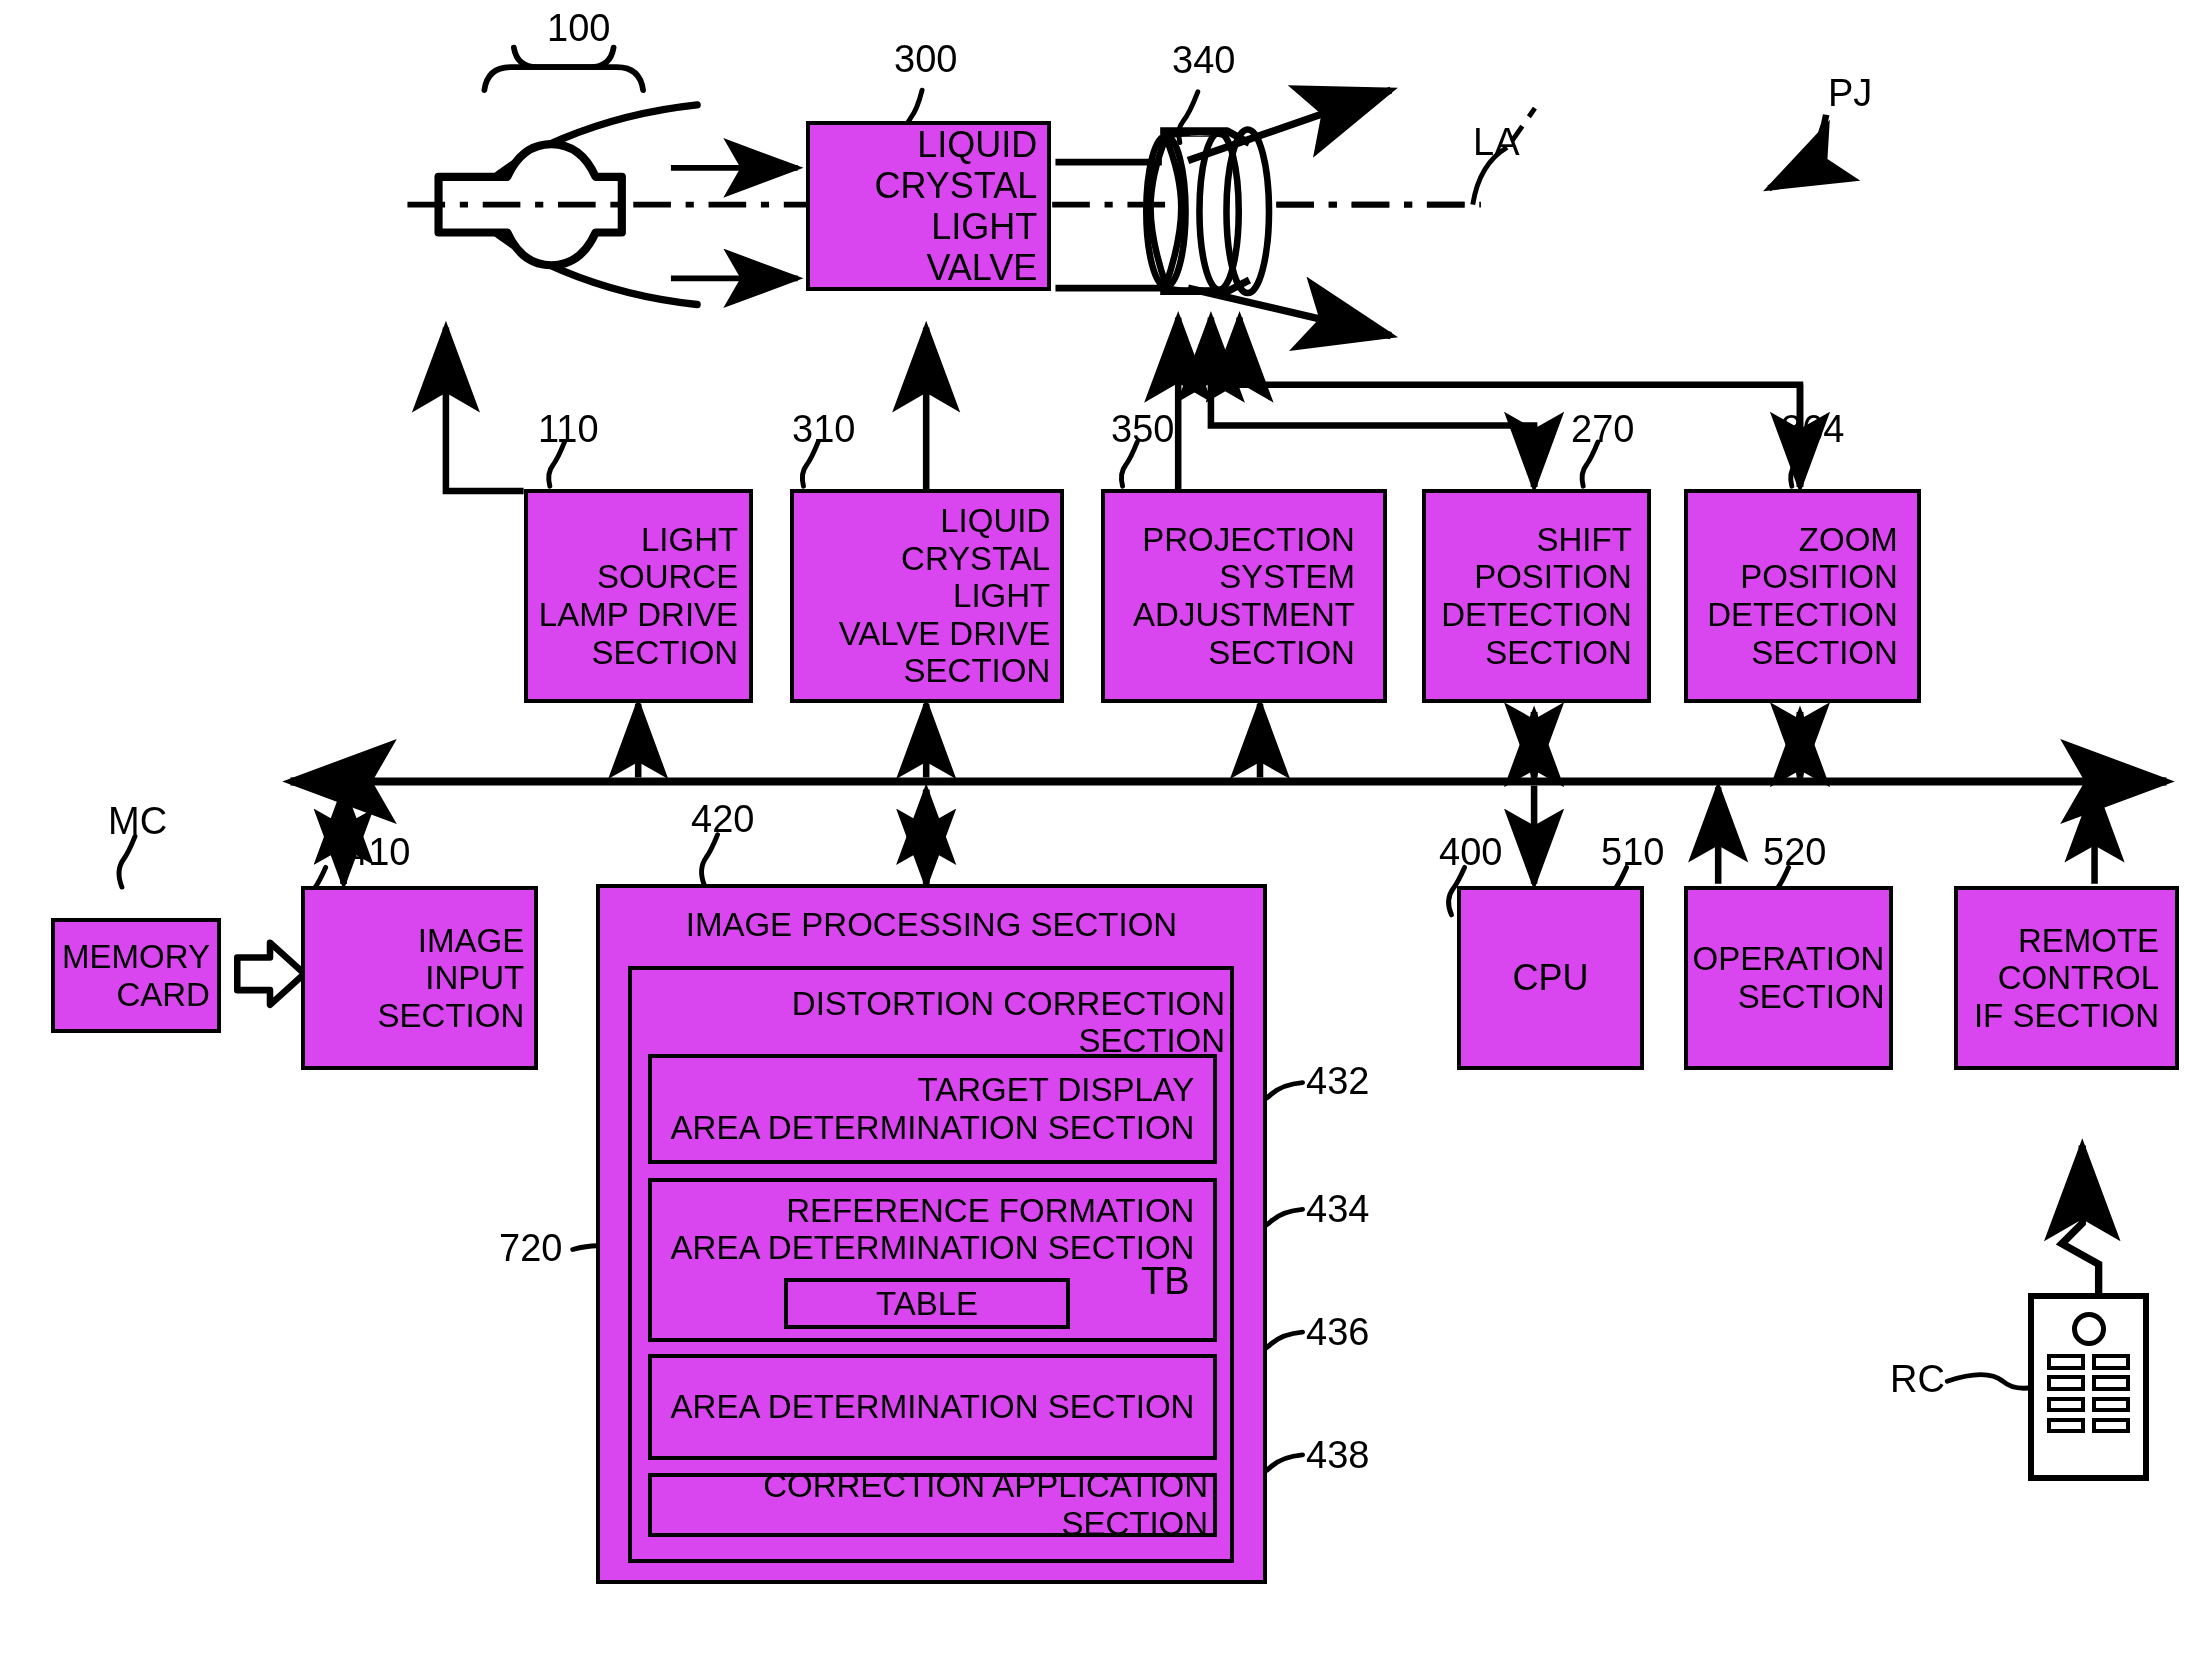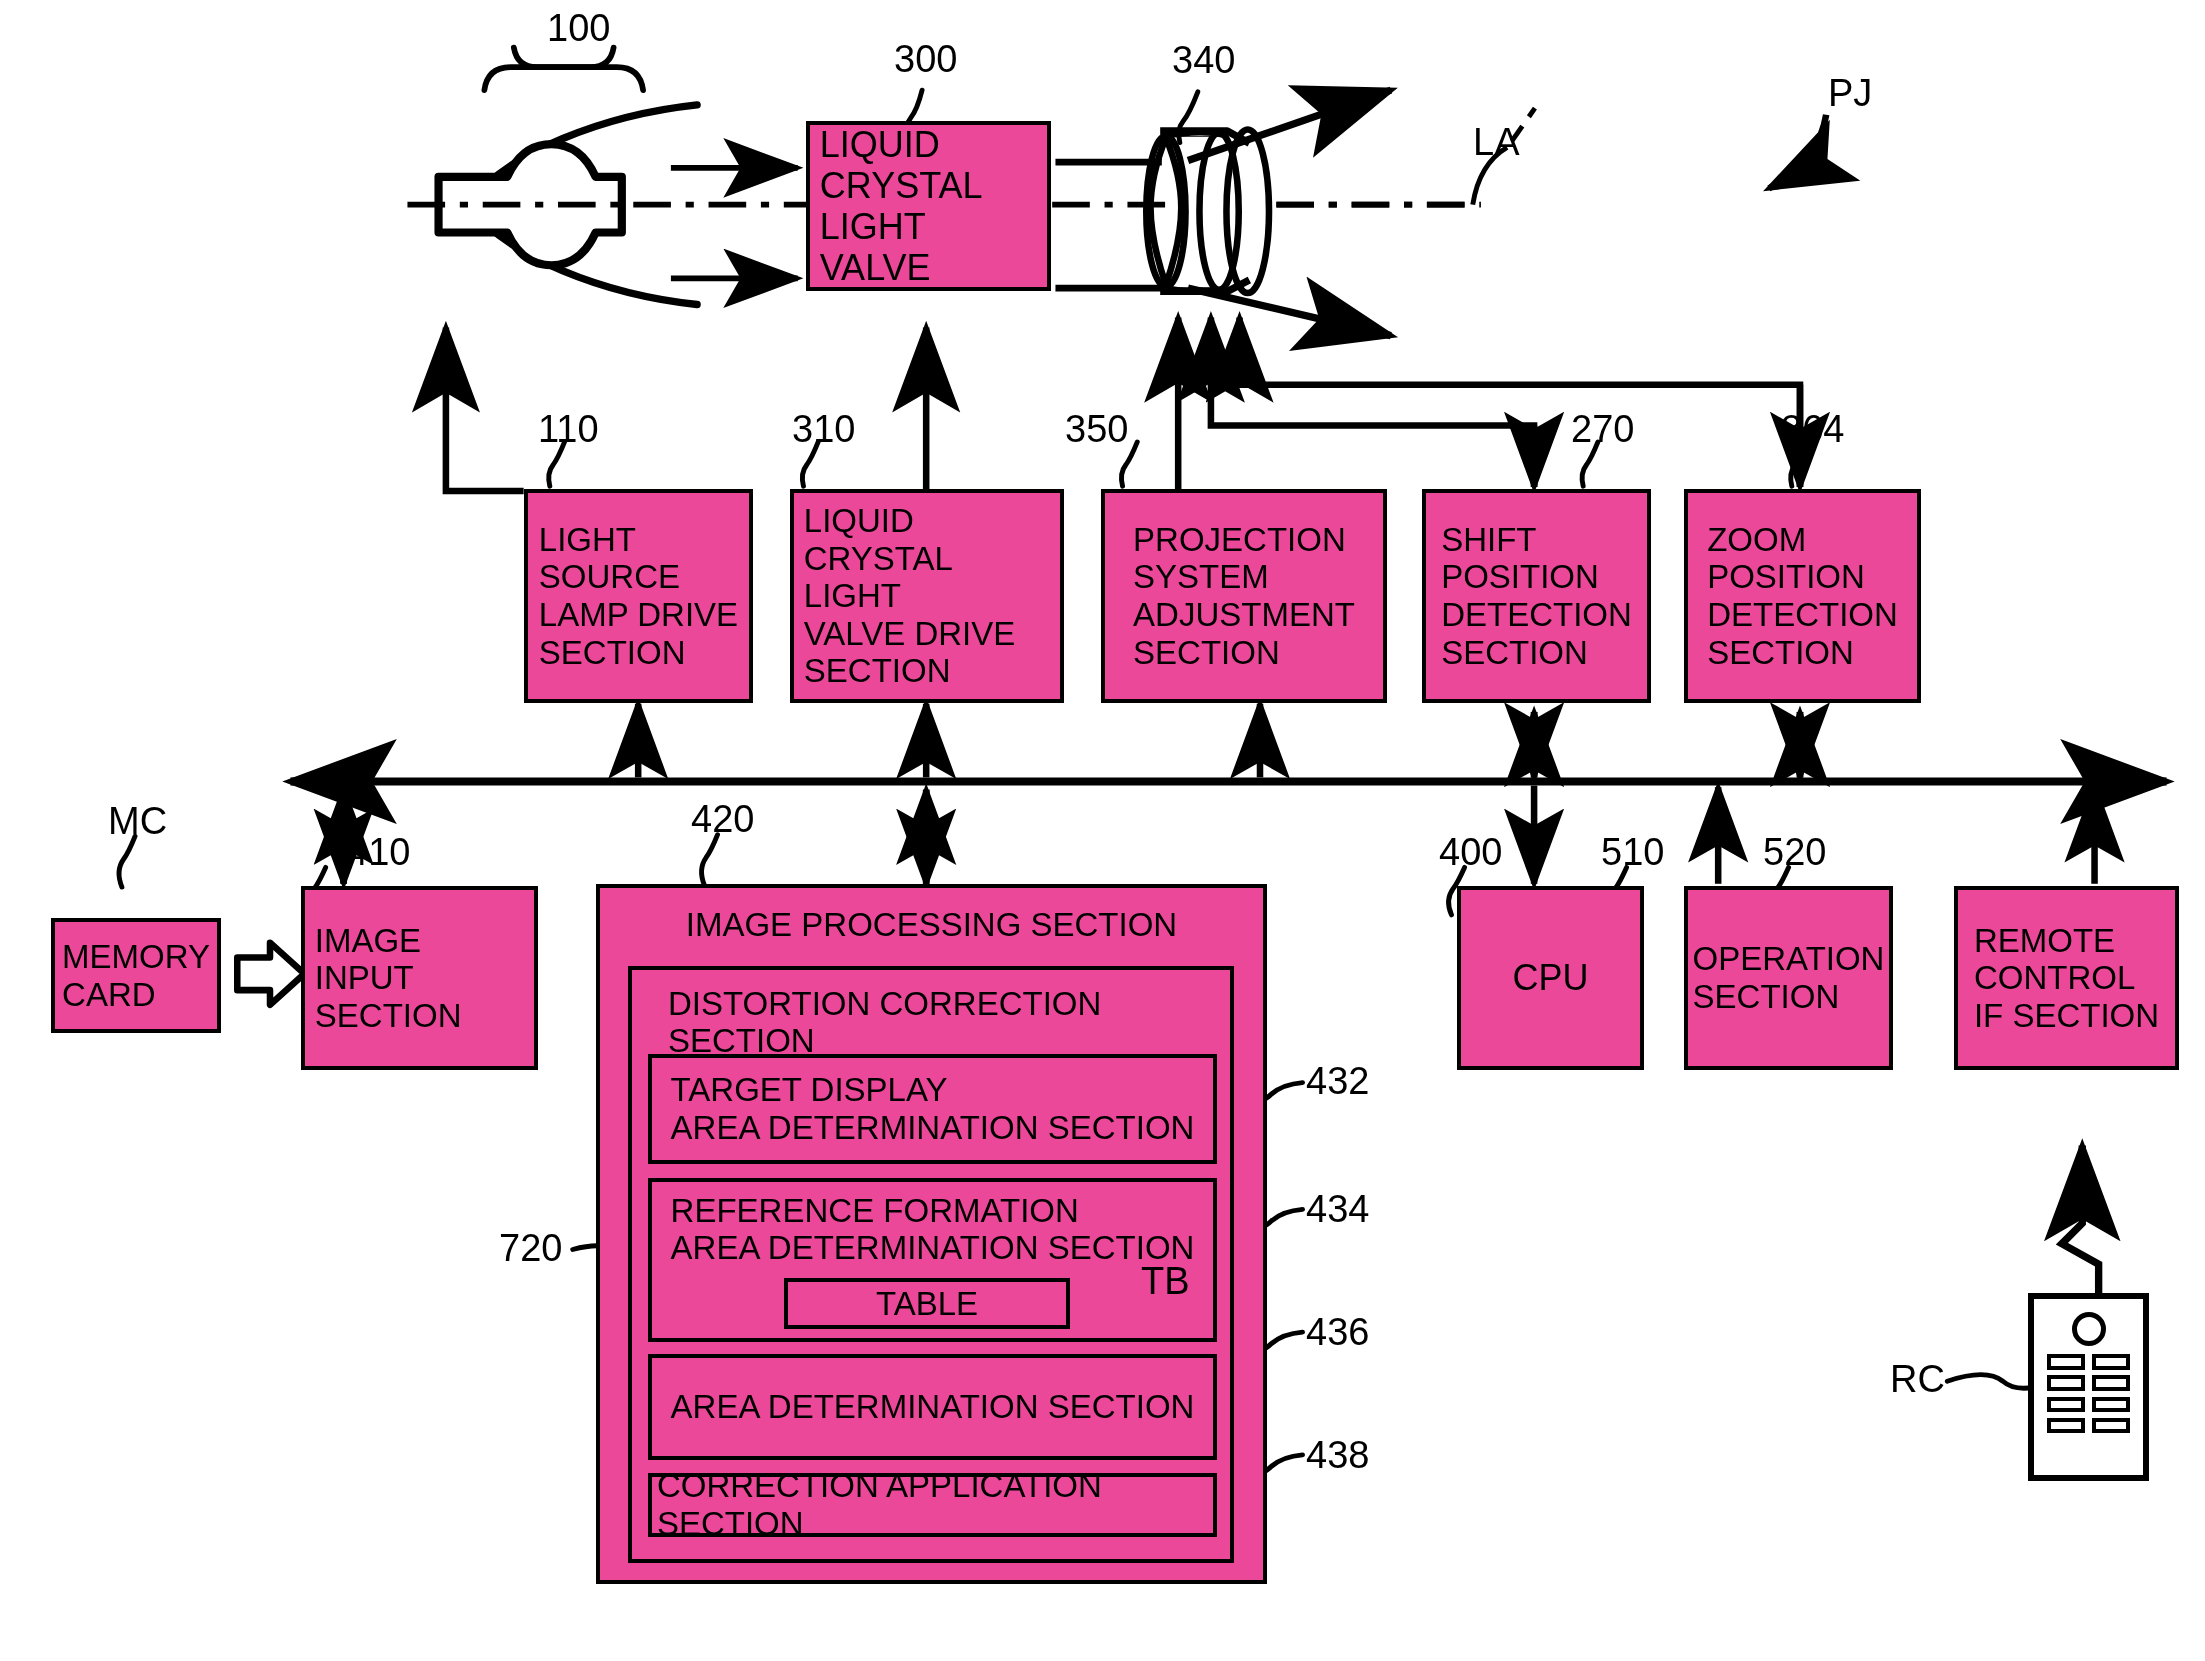--- a/index.html
+++ b/index.html
@@ -1,22 +1,22 @@
 <!DOCTYPE html>
 <html style="font-size:13px"><head>
 <meta charset="utf-8">
 <style>
   html,body{margin:0;padding:0;background:#fff;}
   body{width:2205px;height:1662px;position:relative;overflow:hidden;
        font-family:"Liberation Sans", sans-serif;color:#000;}
   #stage{position:absolute;left:0;top:0;width:2205px;height:1662px;}
   svg.layer{position:absolute;left:0;top:0;width:2205px;height:1662px;pointer-events:none;}
 
-  .box{position:absolute;border:4.1px solid #000;background:#ec4899;
-       display:flex;align-items:center;justify-content:center;text-align:left;
+  .box{position:absolute;border:4.1px solid #000;background:#d946ef;
+       display:flex;align-items:center;justify-content:center;text-align:right;
        line-height:1.14;box-sizing:border-box;}
   .box span{display:block;padding:0 4.9px;}
   .big{font-size:36px;}
   .med{font-size:33px;}
   .ref{position:absolute;font-size:38px;font-weight:400;white-space:nowrap;}
 </style>
 </head>
 <body>
 
 <div id="stage">
@@ -714,21 +714,21 @@
   </div>
 
   <div class="ref" style="left:547px;top:6.5px;">100</div>
   <div class="ref" style="left:894px;top:38px;">300</div>
   <div class="ref" style="left:1172px;top:39px;">340</div>
   <div class="ref" style="left:1473px;top:121px;">LA</div>
   <div class="ref" style="left:1828px;top:72px;">PJ</div>
 
   <div class="ref" style="left:538px;top:408px;">110</div>
   <div class="ref" style="left:792px;top:408px;">310</div>
-  <div class="ref" style="left:1065px;top:408px;">350</div>
+  <div class="ref" style="left:1111px;top:408px;">350</div>
   <div class="ref" style="left:1571px;top:408px;">270</div>
   <div class="ref" style="left:1781px;top:408px;">364</div>
 
   <div class="ref" style="left:108px;top:800px;">MC</div>
   <div class="ref" style="left:299px;top:831px;margin-left:48px;">410</div>
   <div class="ref" style="left:691px;top:798px;">420</div>
   <div class="ref" style="left:1439px;top:831px;">400</div>
   <div class="ref" style="left:1601px;top:831px;">510</div>
   <div class="ref" style="left:1763px;top:831px;">520</div>
 

